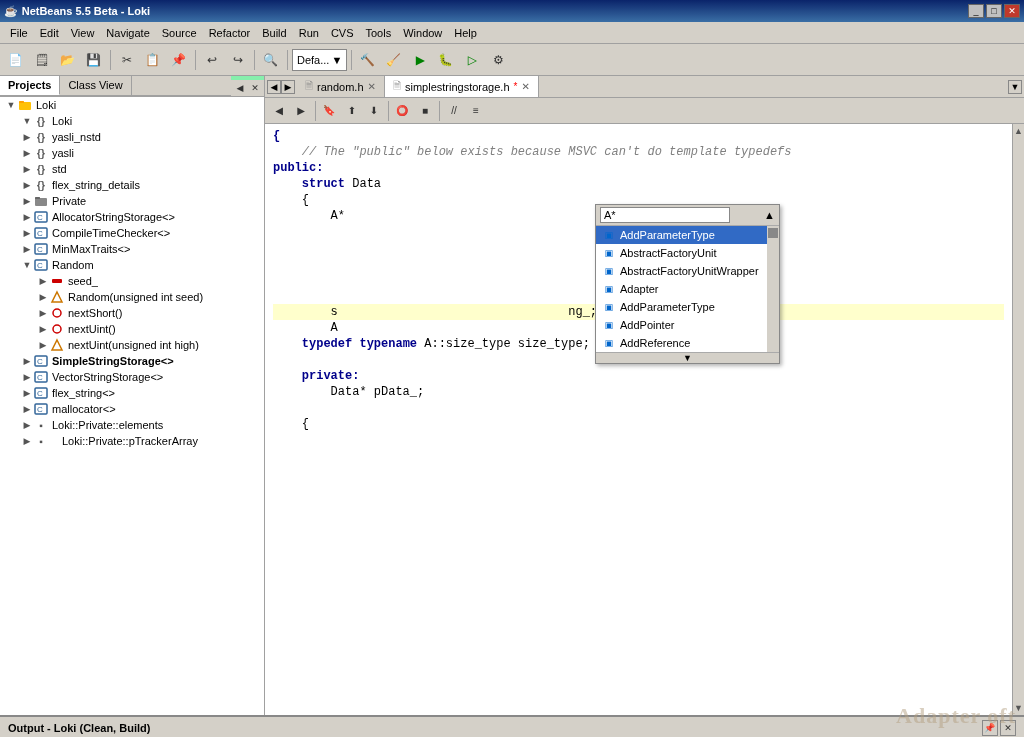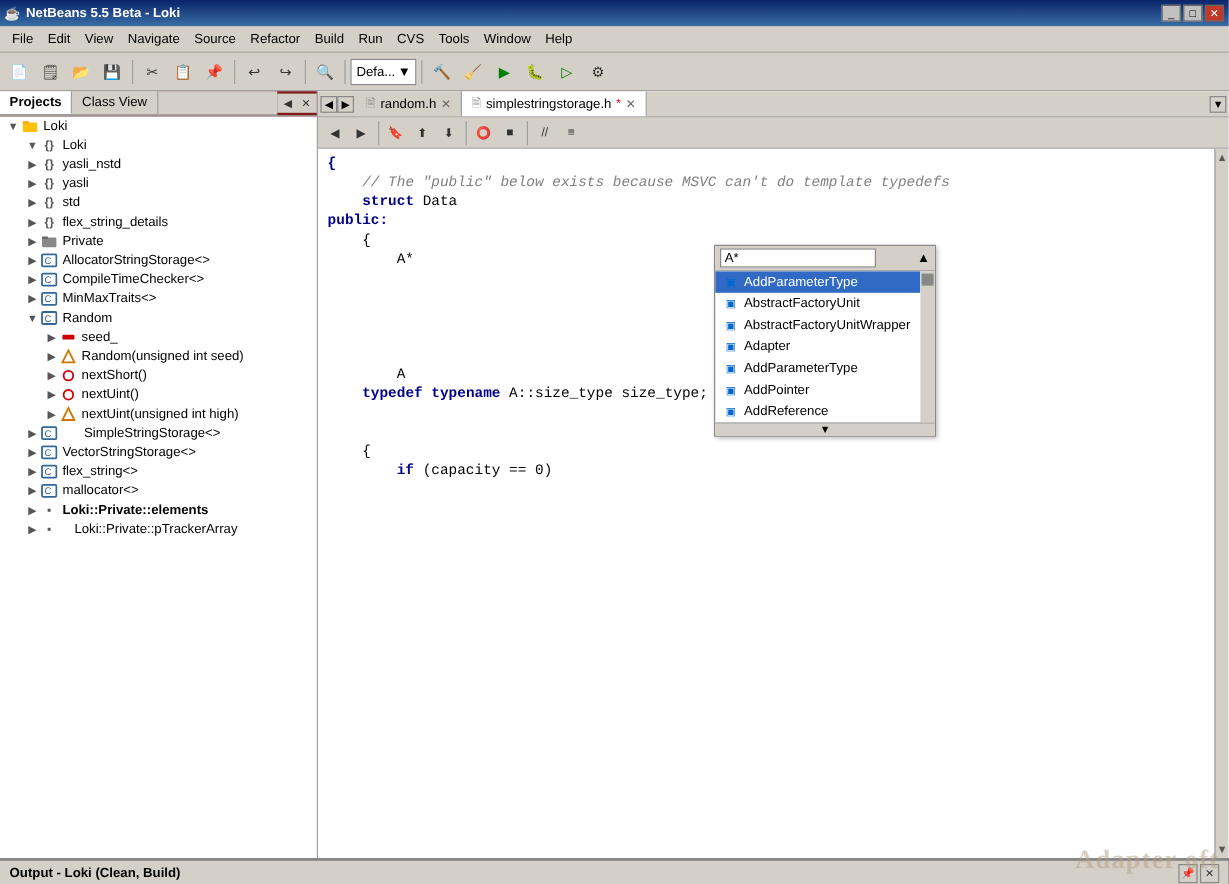--- a/index.html
+++ b/index.html
@@ -190,21 +190,21 @@
   <button class="tb-btn">🧹</button>
   <button class="tb-btn" style="color:green;">▶</button>
   <button class="tb-btn">🐛</button>
   <button class="tb-btn" style="color:green;">▷</button>
   <button class="tb-btn">⚙</button>
 </div>
 
 <div id="main">
 
   <div id="leftpanel">
-    <div style="display:flex; align-items:center; background:#7f1d1d; border-bottom:1px solid #a0a0a0;">
+    <div style="display:flex; align-items:flex-end; background:#86efac; border-bottom:1px solid #a0a0a0;">
       <div id="panel-tabs" style="flex:1; display:flex;">
         <div class="panel-tab active">Projects</div>
         <div class="panel-tab">Class View</div>
       </div>
       <div id="panel-toolbar">
         <button class="panel-tb-btn">◀</button>
         <button class="panel-tb-btn">✕</button>
       </div>
     </div>
     <div id="tree">
@@ -357,21 +357,21 @@
         </div>
         <div class="tree-item">
           <span class="tree-indent" style="width: 18px; display: inline-block;"></span>
           <span class="tree-arrow">▶</span>
           <span class="tree-icon" style="color: rgb(51, 102, 153);">
             <svg width="14" height="14" viewBox="0 0 14 14">
               <rect x="1" y="2" width="12" height="10" rx="1" fill="none" stroke="#336699" stroke-width="1.5"></rect>
               <text x="3" y="10" font-size="8" fill="#336699">C</text>
             </svg>
           </span>
-          <span style="margin-left: 20px;">SimpleStringStorage&lt;&gt;</span>
+          <span style="margin-left: 2px; font-weight: bold;">SimpleStringStorage&lt;&gt;</span>
         </div>
         <div class="tree-item">
           <span class="tree-indent" style="width: 18px; display: inline-block;"></span>
           <span class="tree-arrow">▶</span>
           <span class="tree-icon" style="color: rgb(51, 102, 153);">
             <svg width="14" height="14" viewBox="0 0 14 14">
               <rect x="1" y="2" width="12" height="10" rx="1" fill="none" stroke="#336699" stroke-width="1.5"></rect>
               <text x="3" y="10" font-size="8" fill="#336699">C</text>
             </svg>
           </span>
@@ -396,21 +396,21 @@
               <rect x="1" y="2" width="12" height="10" rx="1" fill="none" stroke="#336699" stroke-width="1.5"></rect>
               <text x="3" y="10" font-size="8" fill="#336699">C</text>
             </svg>
           </span>
           <span style="margin-left: 2px;">mallocator&lt;&gt;</span>
         </div>
         <div class="tree-item">
           <span class="tree-indent" style="width: 18px; display: inline-block;"></span>
           <span class="tree-arrow">▶</span>
           <span class="tree-icon" style="color: rgb(85, 85, 85);">▪</span>
-          <span style="margin-left: 2px; font-weight: bold;">Loki::Private::elements</span>
+          <span style="margin-left: 2px;">Loki::Private::elements</span>
         </div>
         <div class="tree-item">
           <span class="tree-indent" style="width: 18px; display: inline-block;"></span>
           <span class="tree-arrow">▶</span>
           <span class="tree-icon" style="color: rgb(85, 85, 85);">▪</span>
           <span style="margin-left: 12px;">Loki::Private::pTrackerArray</span>
         </div>
       </div>
   </div>
 
@@ -451,35 +451,37 @@
       <button class="tb-btn" style="height:20px;width:20px;font-size:10px;">■</button>
       <div class="tb-sep"></div>
       <button class="tb-btn" style="height:20px;width:20px;font-size:10px;">//</button>
       <button class="tb-btn" style="height:20px;width:20px;font-size:10px;">≡</button>
     </div>
 
     <div id="editor-area">
       <div id="code-content">
         <div class="code-line"><span class="kw">{</span> </div>
         <div class="code-line">    <span class="cm">// The "public" below exists because MSVC can't do template typedefs</span></div>
+        <div class="code-line"><span class="kw">public:</span></div>
         <div class="code-line">    <span class="kw">struct</span> Data</div>
-        <div class="code-line"><span class="kw">public:</span></div>
         <div class="code-line">    {</div>
         <div class="code-line">        A*</div>
         <div class="code-line"></div>
         <div class="code-line"></div>
         <div class="code-line"></div>
         <div class="code-line"></div>
         <div class="code-line"></div>
+        <div class="code-line highlight-line">        s                                ng_;</div>
         <div class="code-line">        A</div>
         <div class="code-line">    <span class="kw">typedef</span> <span class="kw">typename</span> A::size_type size_type;</div>
         <div class="code-line"></div>
+        <div class="code-line">    <span class="kw">private:</span></div>
+        <div class="code-line">        Data* pData_;</div>
         <div class="code-line"></div>
         <div class="code-line">    {</div>
-        <div class="code-line">        <span class="kw">if</span> (capacity == 0)</div>
       </div>
 
       <div id="autocomplete">
         <div id="ac-header">
           <input id="ac-input" type="text" value="A*" style="">
           <span style="cursor:pointer;">▲</span>
         </div>
         <div style="display:flex;">
           <div id="ac-list" style="flex:1;">
             <div class="ac-item selected">

